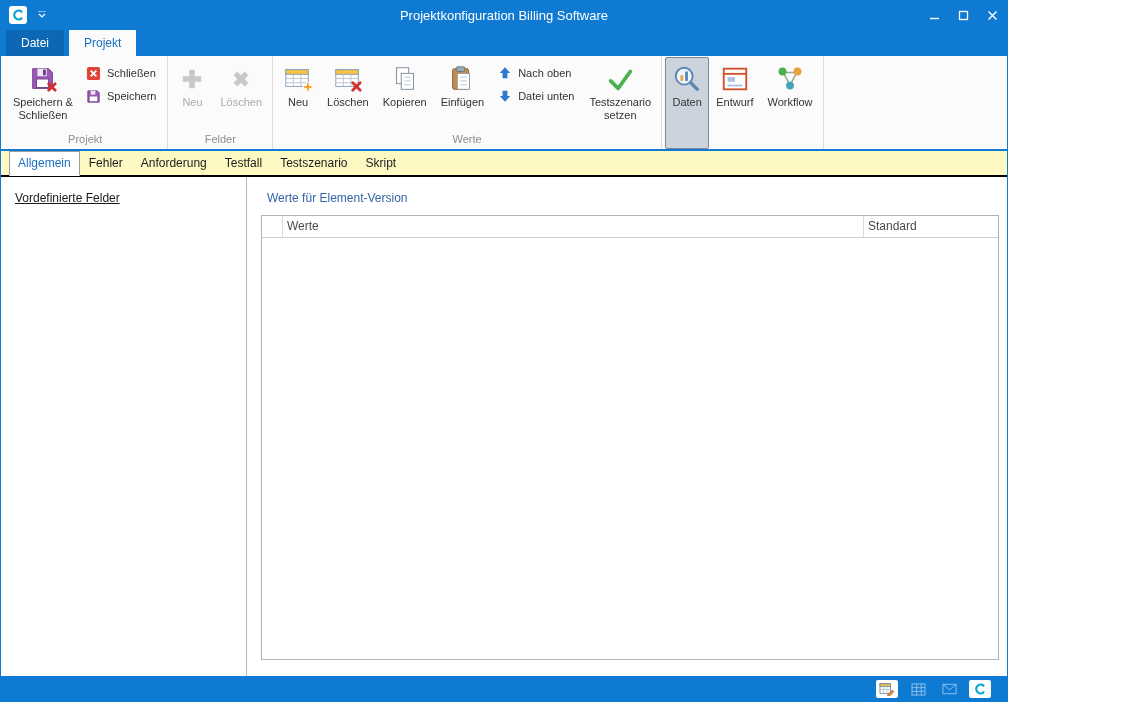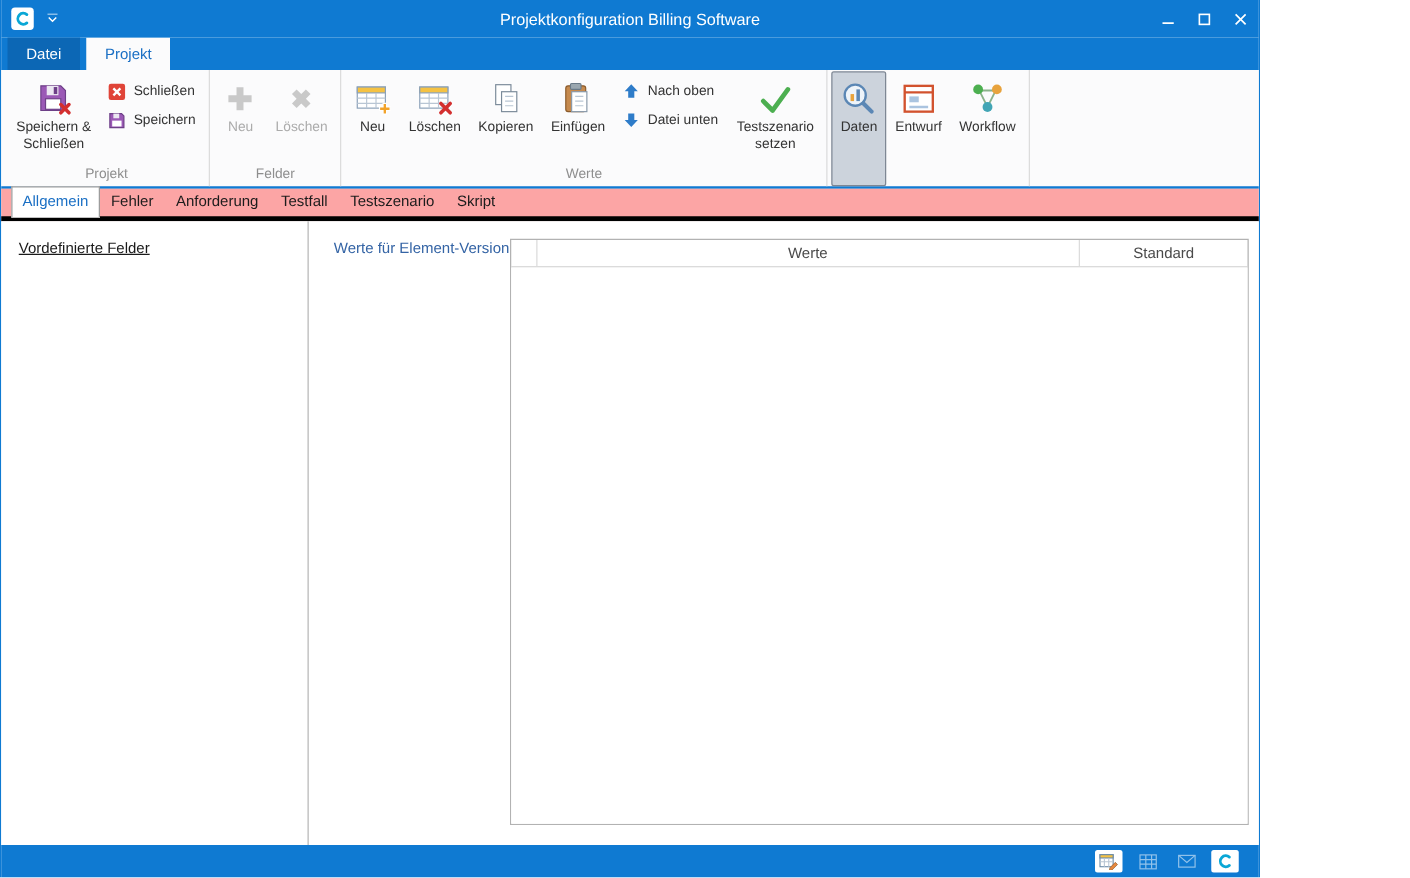--- a/index.html
+++ b/index.html
@@ -35,40 +35,40 @@
   .bigbtn .ic { height:34px; display:flex; align-items:center; justify-content:center; }
   .bigbtn .lbl { font-size:11px; line-height:13px; color:#333; text-align:center; white-space:nowrap; }
   .bigbtn.disabled .lbl { color:#ababab; }
   .bigbtn.selected { background:#ccd3dc; border-color:#7e8794; }
 
   .smallcol { display:flex; flex-direction:column; gap:5px; padding:7px 4px 0 2px; }
   .smallbtn { display:flex; align-items:center; gap:5px; font-size:11px; color:#333; padding:1px 4px; border-radius:2px; cursor:default; }
   .smallbtn .sic { width:16px; height:16px; display:flex; align-items:center; justify-content:center; }
 
   
-  .viewtabs { height:26px; background:#fca5a5; border-bottom:4px solid #000000; display:flex; align-items:flex-end;
+  .viewtabs { height:26px; background:#fef9c3; border-bottom:2px solid #000000; display:flex; align-items:flex-end;
               padding-left:8px; flex:none; }
   .vtab { font-size:12px; color:#1c1c1c; padding:4px 8px 5px; border:1px solid transparent; margin-bottom:-1px; cursor:default; }
   .vtab.active { color:#1a6fc4; background:#fff; border-color:#9c9c9c; border-bottom-color:#fff; }
 
   
   .content { flex:1; display:flex; min-height:0; background:#fff; }
   .leftpane { width:246px; flex:none; border-right:1px solid #b8b8b8; padding:12px 8px 0 8px; }
   .lp-title { font-size:12px; color:#1a1a1a; margin:2px 0 12px 6px;text-decoration:underline; }
   .grid { border:1px solid #b2b2b2; background:#fff; display:flex; flex-direction:column; }
   .lp-grid { height:253px; }
   .g-head { display:flex; height:22px; border-bottom:1px solid #cfcfcf; color:#4a4a4a; flex:none; }
   .g-row  { display:flex; height:21px; border-bottom:1px solid #e4e4e4; color:#1a1a1a; flex:none; }
   .g-cell { font-size:12px; padding:3px 4px 0; border-right:1px solid #dcdcdc; overflow:hidden; white-space:nowrap; }
   .g-ind  { width:21px; flex:none; border-right:1px solid #dcdcdc; display:flex; align-items:center; justify-content:center;
             font-size:8px; color:#555; }
   .lp-col-name { width:106px; flex:none; }
   .lp-col-typ  { flex:1; border-right:none; }
 
-  .rightpane { flex:1; display:flex; flex-direction:row; padding:14px 8px 16px 14px; min-width:0;text-align:center; }
+  .rightpane { flex:1; display:flex; flex-direction:column; padding:14px 8px 16px 14px; min-width:0; }
   .rp-title { font-size:12px; color:#3464a5; margin:0 0 10px 6px; }
   .rp-grid { flex:1; }
   .rp-col-werte { flex:1; }
   .rp-col-standard { width:134px; flex:none; border-right:none; }
   .g-body { flex:1; background:#fff; }
 
   
   .statusbar { height:26px; background:#0f7ad2; flex:none; display:flex; align-items:center;
                justify-content:flex-end; gap:9px; padding-right:16px; }
   .sb-icon { width:22px; height:18px; display:flex; align-items:center; justify-content:center; border-radius:2px; cursor:default; }

